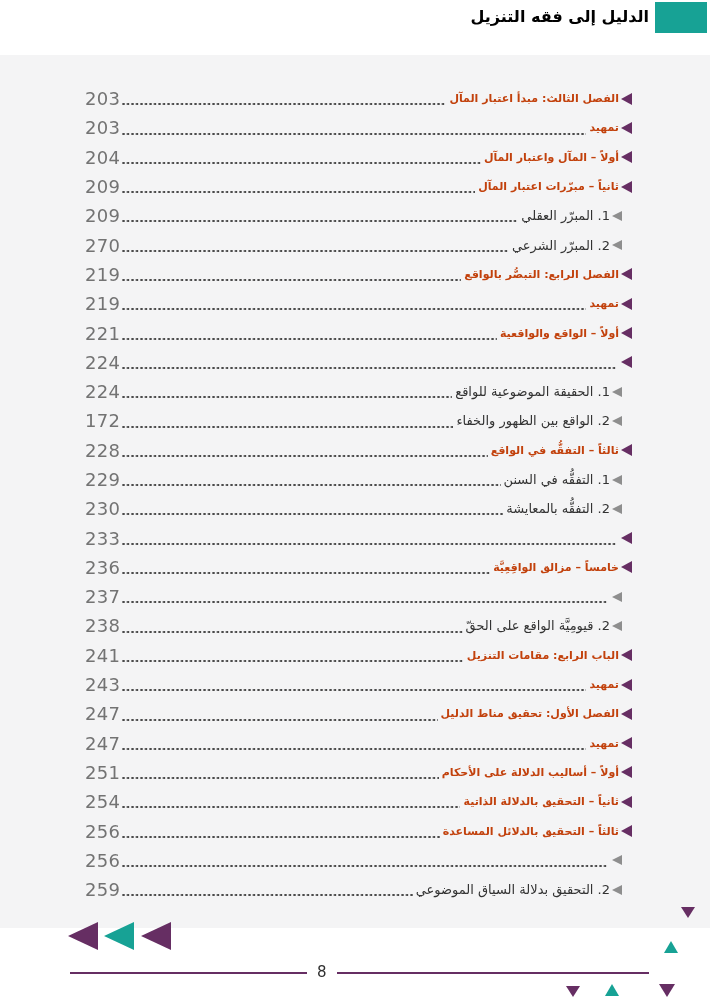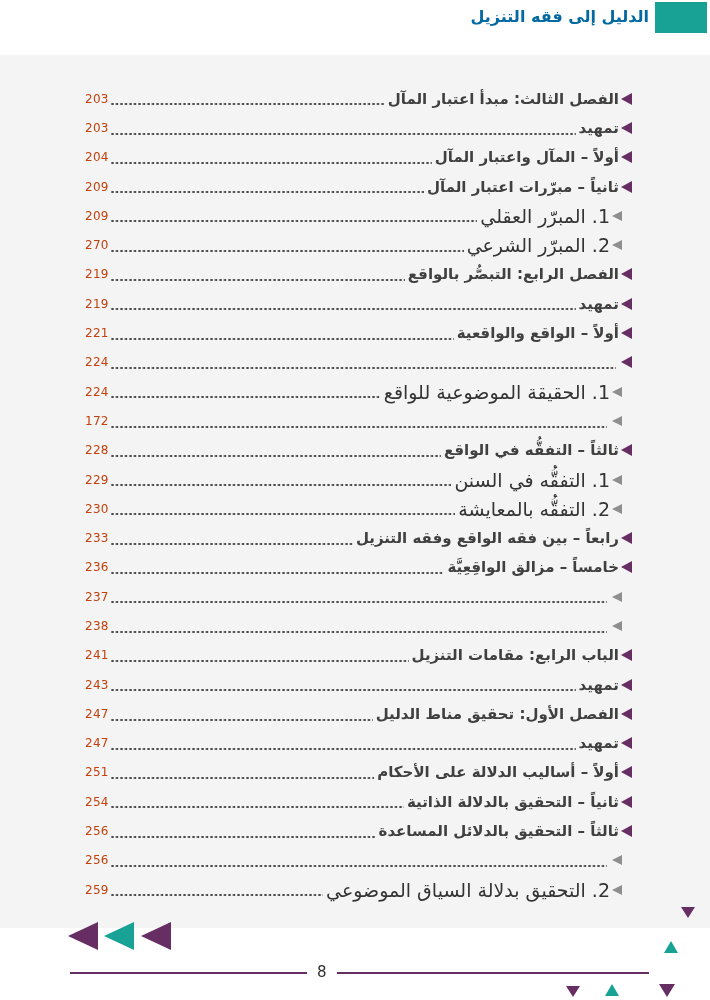--- a/index.html
+++ b/index.html
@@ -7,21 +7,21 @@
     width:710px;height:1000px;position:relative;overflow:hidden;
     background:#ffffff;font-family:"DejaVu Sans",sans-serif;
   }
   
   .header-square{
     position:absolute;top:2px;right:3px;width:52px;height:31px;
     background:#17a295;
   }
   .book-title{
     position:absolute;top:7px;right:61px;
-    font-size:16px;font-weight:bold;color:#0369a1;
+    font-size:16px;font-weight:bold;color:#000000;
     direction:rtl;white-space:nowrap;
   }
   
   .content{
     position:absolute;top:55px;left:0;width:710px;height:873px;
     background:#f4f4f5;box-sizing:border-box;padding-top:29px;
   }
   .row{
     display:flex;align-items:center;direction:rtl;
     height:29.3px;padding:0 78px 0 85px;
@@ -30,32 +30,32 @@
   .bullet{
     width:0;height:0;flex:0 0 auto;
     border-top:6px solid transparent;border-bottom:6px solid transparent;
     border-right:11px solid #662e63;margin-left:2px;
   }
   .sub .bullet{
     border-top-width:5.5px;border-bottom-width:5.5px;
     border-right:10px solid #8e8e8e;
   }
   .label{
-    font-size:15px;color:#404040;white-space:nowrap;flex:0 0 auto;
+    font-size:11px;color:#c2410c;white-space:nowrap;flex:0 0 auto;
   }
   .chapter .label,.section .label{font-weight:bold;}
-  .sub .label{font-weight:normal;font-size:19px;color:#333333;}
+  .sub .label{font-weight:normal;font-size:13px;color:#333333;}
   .dots{
     flex:1 1 auto;min-width:10px;align-self:flex-end;
     height:4px;margin:0 3px 7px 2px;
     background-image:radial-gradient(circle at 1.5px 2px,#4a4a4a 1.05px,transparent 1.35px);
     background-size:4.5px 4px;background-repeat:repeat-x;
   }
   .num{
-    direction:ltr;flex:0 0 auto;font-size:12px;color:#c2410c;
+    direction:ltr;flex:0 0 auto;font-size:18px;color:#737373;
     letter-spacing:0.3px;
   }
   
   .tri{position:absolute;width:0;height:0;}
   .tri-left-big{
     border-top:14.5px solid transparent;border-bottom:14.5px solid transparent;
     border-right:30px solid #662e63;
   }
   .tri-left-big.teal{border-right-color:#17a295;}
   .t-big1{left:68px;top:922px;}
@@ -166,20 +166,21 @@
 
   <div class="row sub">
     <span class="bullet"></span>
     <span class="label">1. الحقيقة الموضوعية للواقع</span>
     <span class="dots"></span>
     <span class="num">224</span>
   </div>
 
   <div class="row sub">
     <span class="bullet"></span>
+    <span class="label">2. الواقع بين الظهور والخفاء</span>
     <span class="dots"></span>
     <span class="num">172</span>
   </div>
 
   <div class="row section">
     <span class="bullet"></span>
     <span class="label">ثالثاً – التفقُّه في الواقع</span>
     <span class="dots"></span>
     <span class="num">228</span>
   </div>
@@ -193,40 +194,40 @@
 
   <div class="row sub">
     <span class="bullet"></span>
     <span class="label">2. التفقُّه بالمعايشة</span>
     <span class="dots"></span>
     <span class="num">230</span>
   </div>
 
   <div class="row section">
     <span class="bullet"></span>
-    <span class="label">رابعاً – بين فقه الواقع وفقه التنزيل</span>
     <span class="dots"></span>
     <span class="num">233</span>
   </div>
 
   <div class="row section">
     <span class="bullet"></span>
     <span class="label">خامساً – مزالق الواقِعِيَّة</span>
     <span class="dots"></span>
     <span class="num">236</span>
   </div>
 
   <div class="row sub">
     <span class="bullet"></span>
     <span class="dots"></span>
     <span class="num">237</span>
   </div>
 
   <div class="row sub">
     <span class="bullet"></span>
+    <span class="label">2. قيومِيَّة الواقع على الحقّ</span>
     <span class="dots"></span>
     <span class="num">238</span>
   </div>
 
   <div class="row chapter">
     <span class="bullet"></span>
     <span class="label">الباب الرابع: مقامات التنزيل</span>
     <span class="dots"></span>
     <span class="num">241</span>
   </div>

